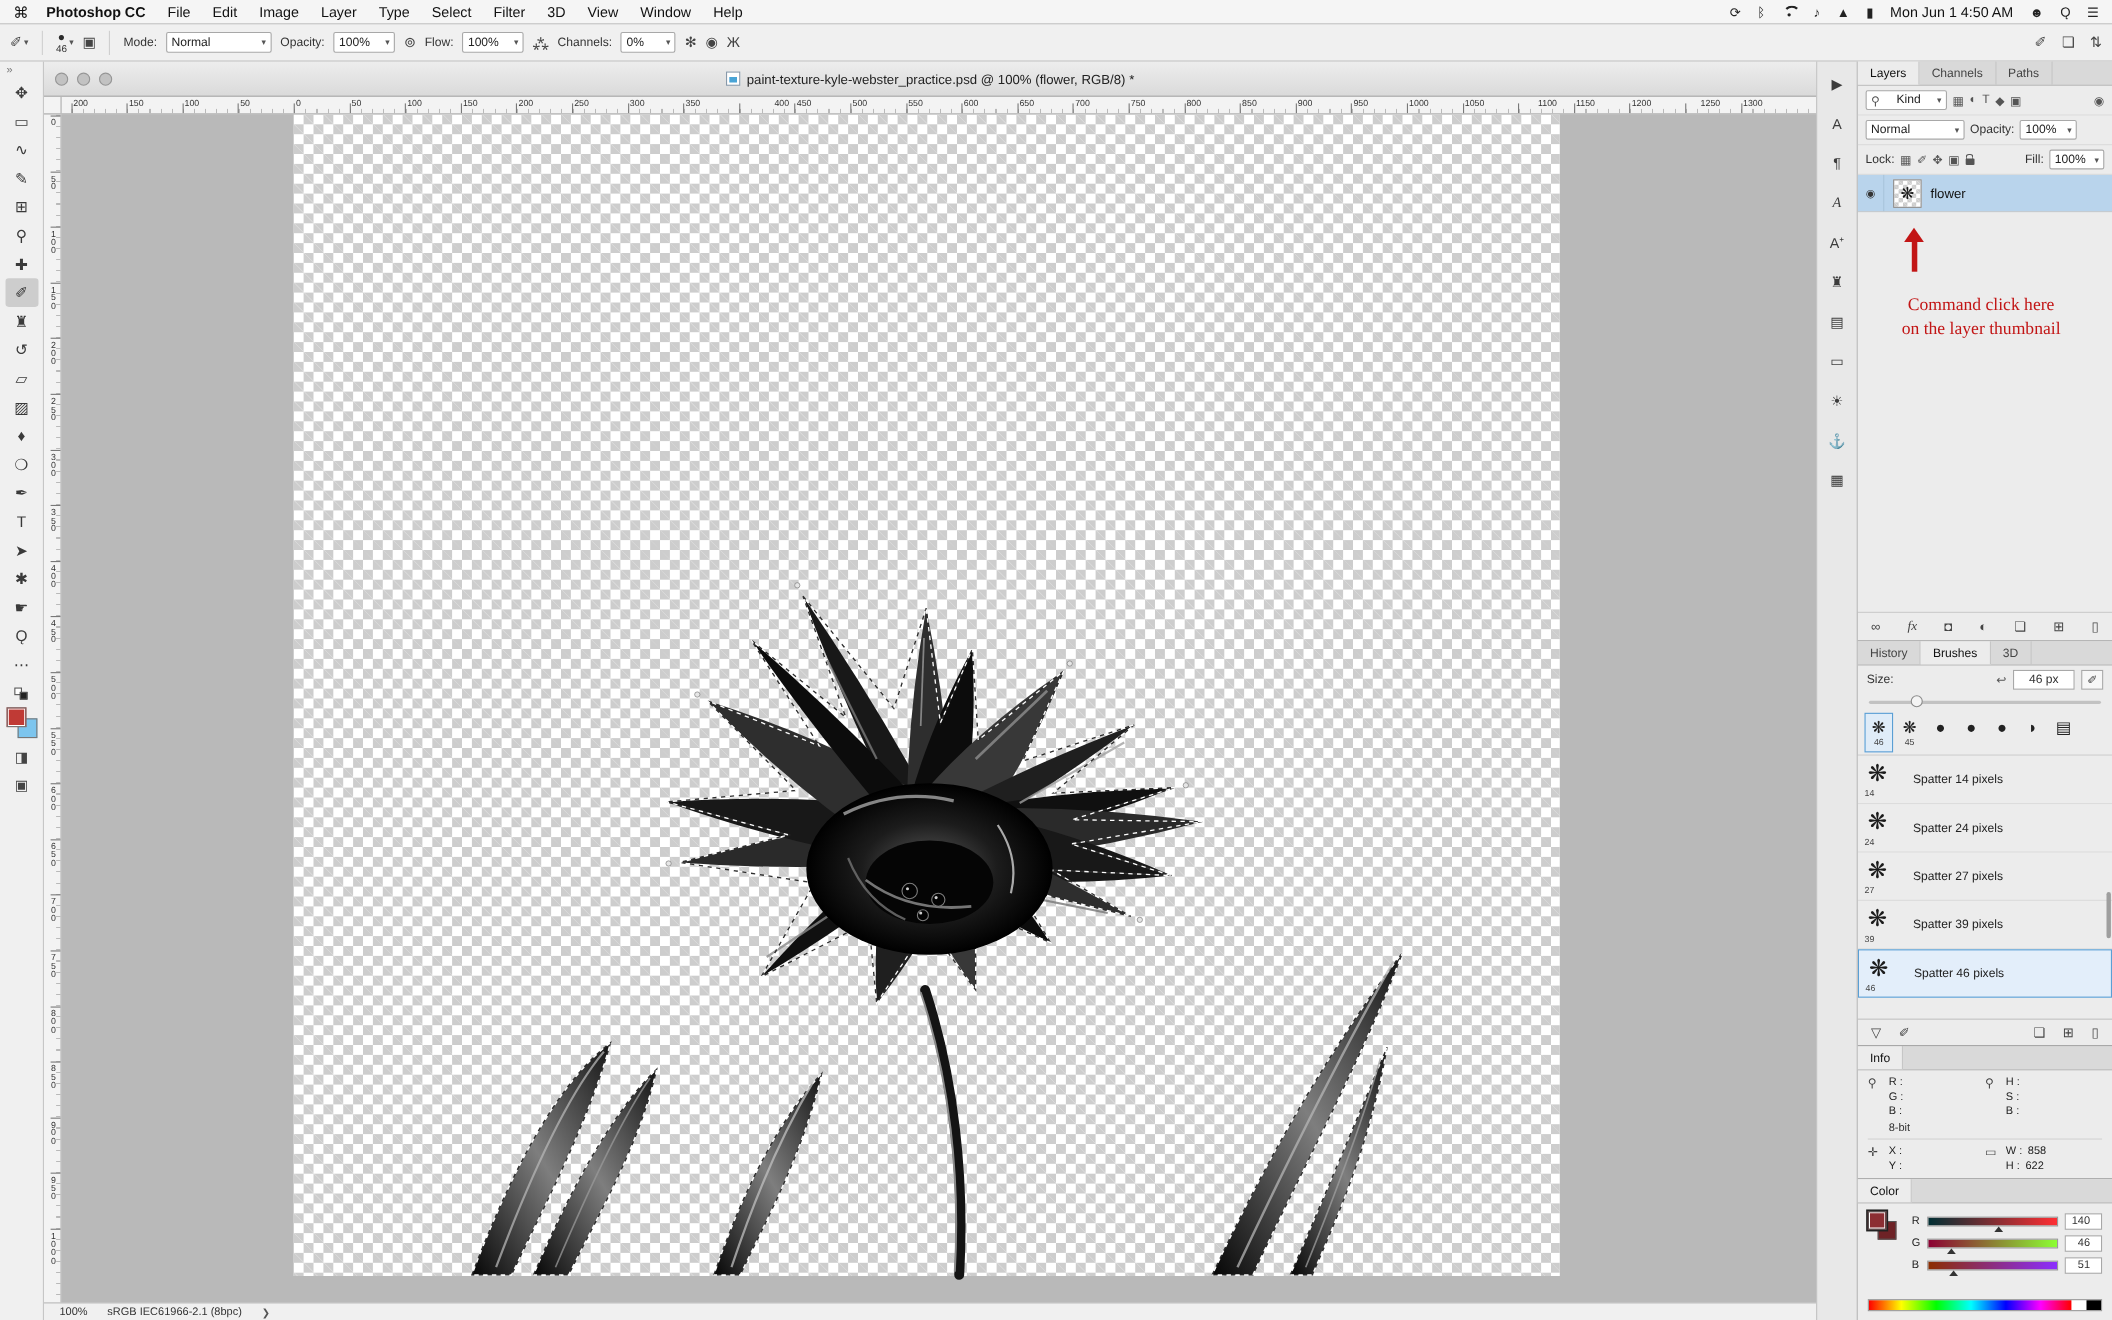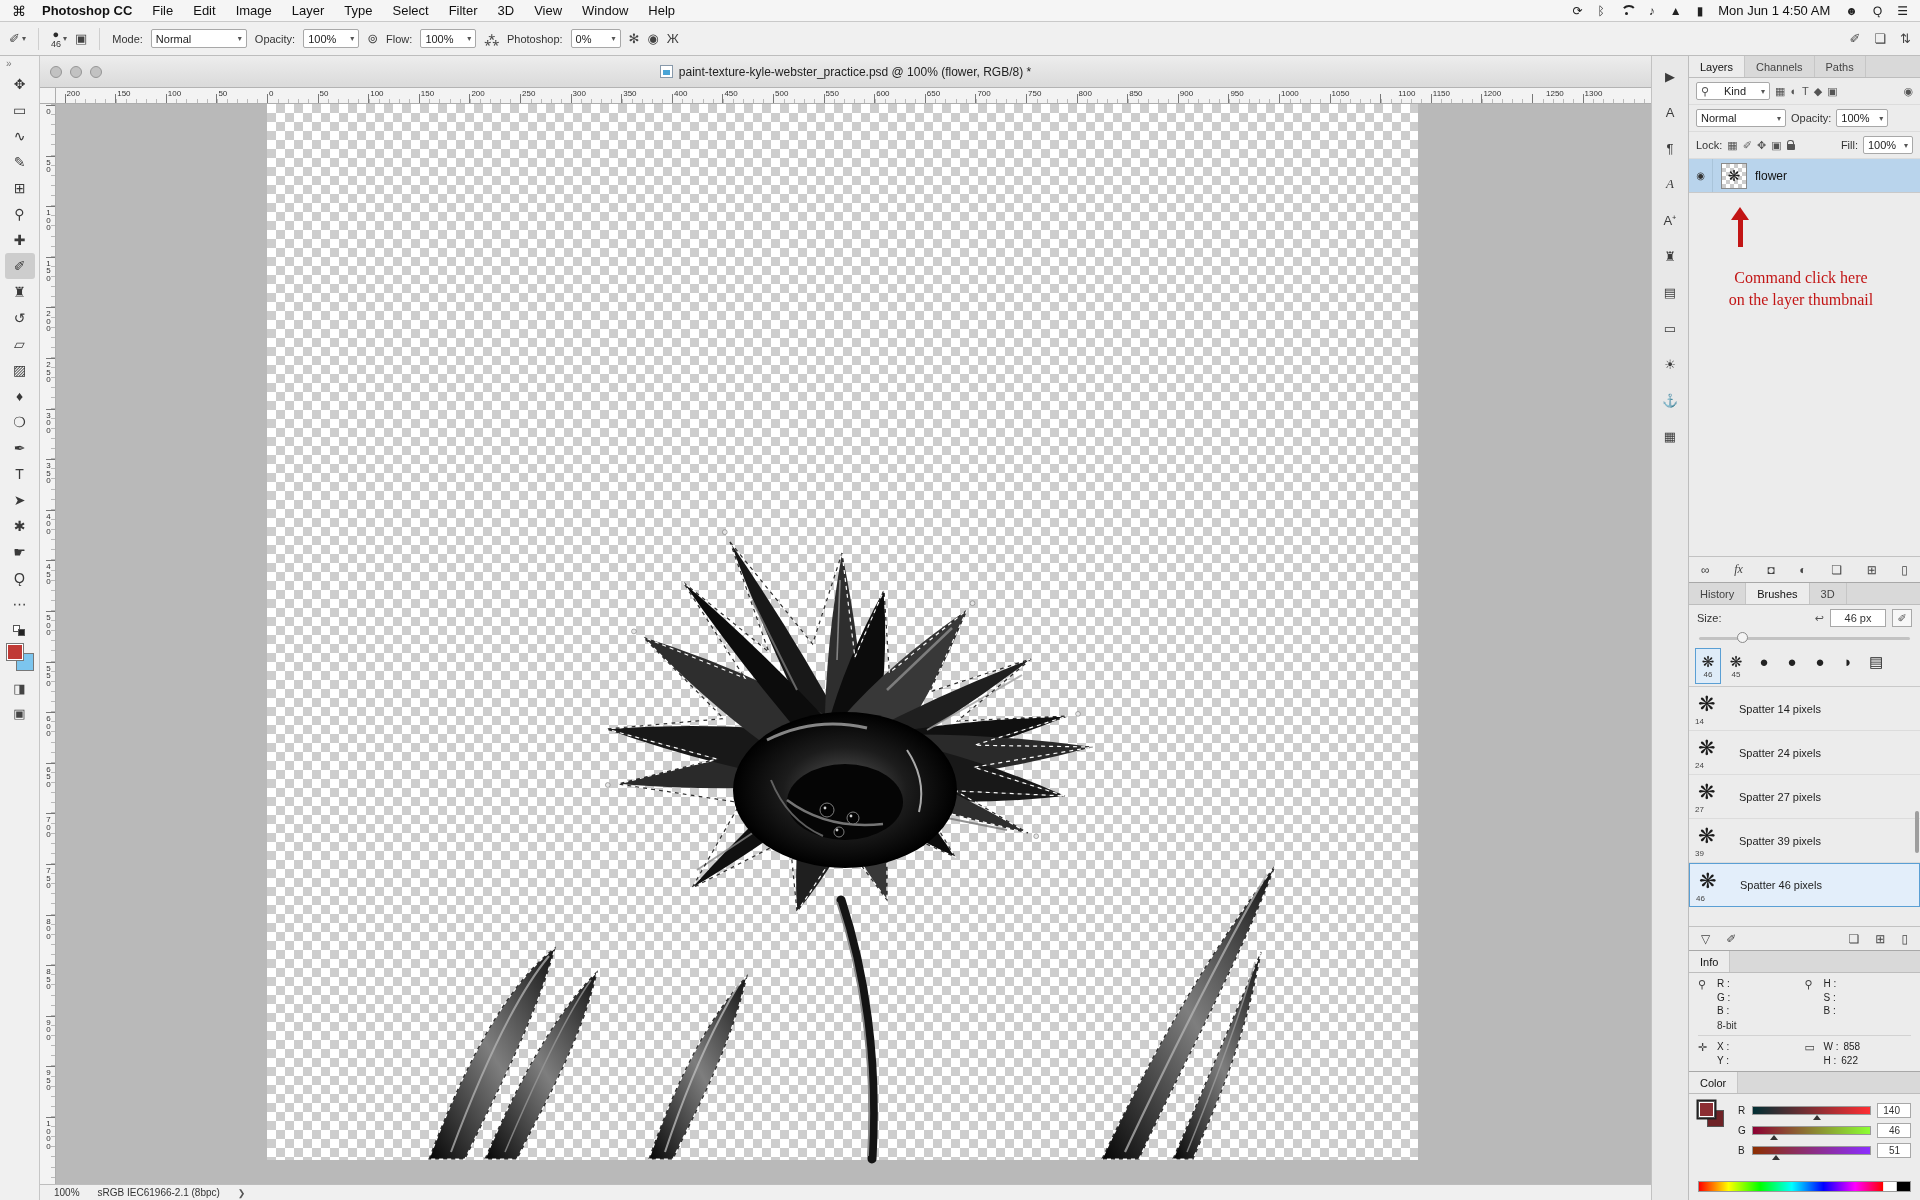--- a/index.html
+++ b/index.html
@@ -200,21 +200,21 @@
     <span>100%</span>
     <span class="caret">▾</span>
   </span>
   <span class="ob-ic">⊚</span>
   <span class="ob-label">Flow:</span>
   <span class="ob-select" style="width:56px">
     <span>100%</span>
     <span class="caret">▾</span>
   </span>
   <span class="ob-ic">⁂</span>
-  <span class="ob-label">Photoshop:</span>
+  <span class="ob-label">Channels:</span>
   <span class="ob-select" style="width:50px">
     <span>0%</span>
     <span class="caret">▾</span>
   </span>
   <span class="ob-ic">✻</span>
   <span class="ob-ic">◉</span>
   <span class="ob-ic">Ж</span>
   <span class="ob-right">
     <span class="ob-ic">✐</span>
     <span class="ob-ic">❏</span>
@@ -294,21 +294,21 @@
           <div class="hlab" style="left: 364.8px;">150</div>
           <div class="htick" style="left: 413.4px;"></div>
           <div class="hlab" style="left: 415.4px;">200</div>
           <div class="htick" style="left: 464px;"></div>
           <div class="hlab" style="left: 466px;">250</div>
           <div class="htick" style="left: 514.6px;"></div>
           <div class="hlab" style="left: 516.6px;">300</div>
           <div class="htick" style="left: 565.2px;"></div>
           <div class="hlab" style="left: 567.2px;">350</div>
           <div class="htick" style="left: 615.8px;"></div>
-          <div class="hlab" style="left: 618px;">400</div>
+          <div class="hlab" style="left: 648px;">400</div>
           <div class="htick" style="left: 666.4px;"></div>
           <div class="hlab" style="left: 668.4px;">450</div>
           <div class="htick" style="left: 717px;"></div>
           <div class="hlab" style="left: 719px;">500</div>
           <div class="htick" style="left: 767.6px;"></div>
           <div class="hlab" style="left: 769.6px;">550</div>
           <div class="htick" style="left: 818.2px;"></div>
           <div class="hlab" style="left: 820.2px;">600</div>
           <div class="htick" style="left: 868.8px;"></div>
           <div class="hlab" style="left: 870.8px;">650</div>

